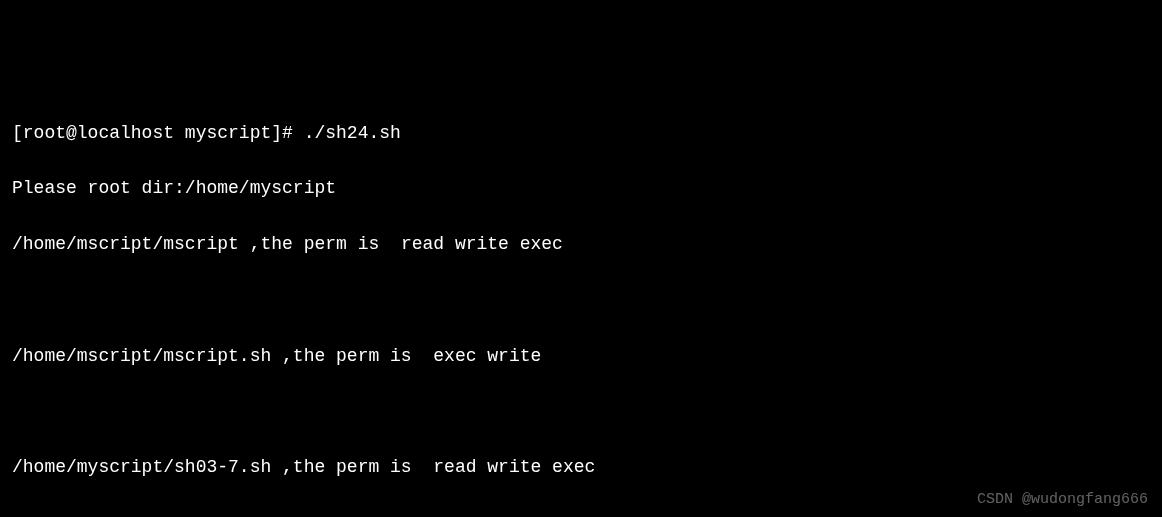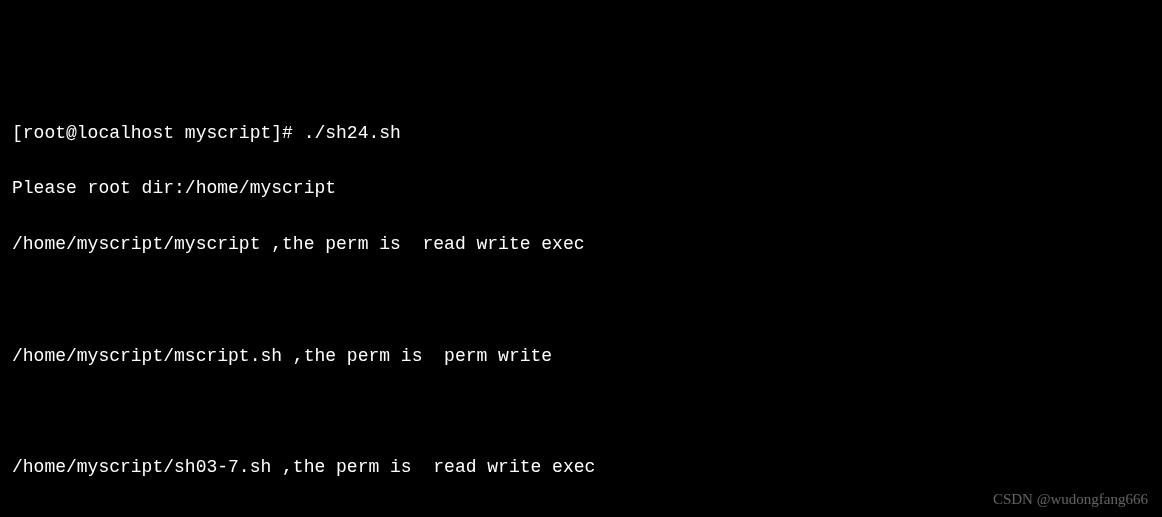--- a/index.html
+++ b/index.html
@@ -26,34 +26,34 @@
     .blank-line {
       display: block;
       height: 1.55em;
     }
     .watermark {
       position: absolute;
       bottom: 6px;
       right: 14px;
       color: rgba(255, 255, 255, 0.38);
       font-size: 15px;
-      font-family: Liberation Serif, serif;
+      font-family: Liberation Mono, monospace;
       white-space: nowrap;
     }
   </style>
 </head>
 <body>
 
 
 
 <span class="terminal-line"><span>[root@localhost myscript]# </span><span>./sh24.sh</span></span>
 <span class="terminal-line">Please root dir:/home/myscript</span>
-<span class="terminal-line"><span>/home/myscript/myscript</span><span> ,the perm is  </span><span>read write exec</span></span>
+<span class="terminal-line"><span>/home/mscript/mscript</span><span> ,the perm is  </span><span>read write exec</span></span>
 <span class="blank-line"></span>
-<span class="terminal-line"><span>/home/myscript/mscript.sh</span><span> ,the perm is  </span><span>perm write</span></span>
+<span class="terminal-line"><span>/home/mscript/mscript.sh</span><span> ,the perm is  </span><span>exec write</span></span>
 <span class="blank-line"></span>
 <span class="terminal-line"><span>/home/myscript/sh03-7.sh</span><span> ,the perm is  </span><span>read write exec</span></span>
 <span class="blank-line"></span>
 
 
 
 
 
 
 

